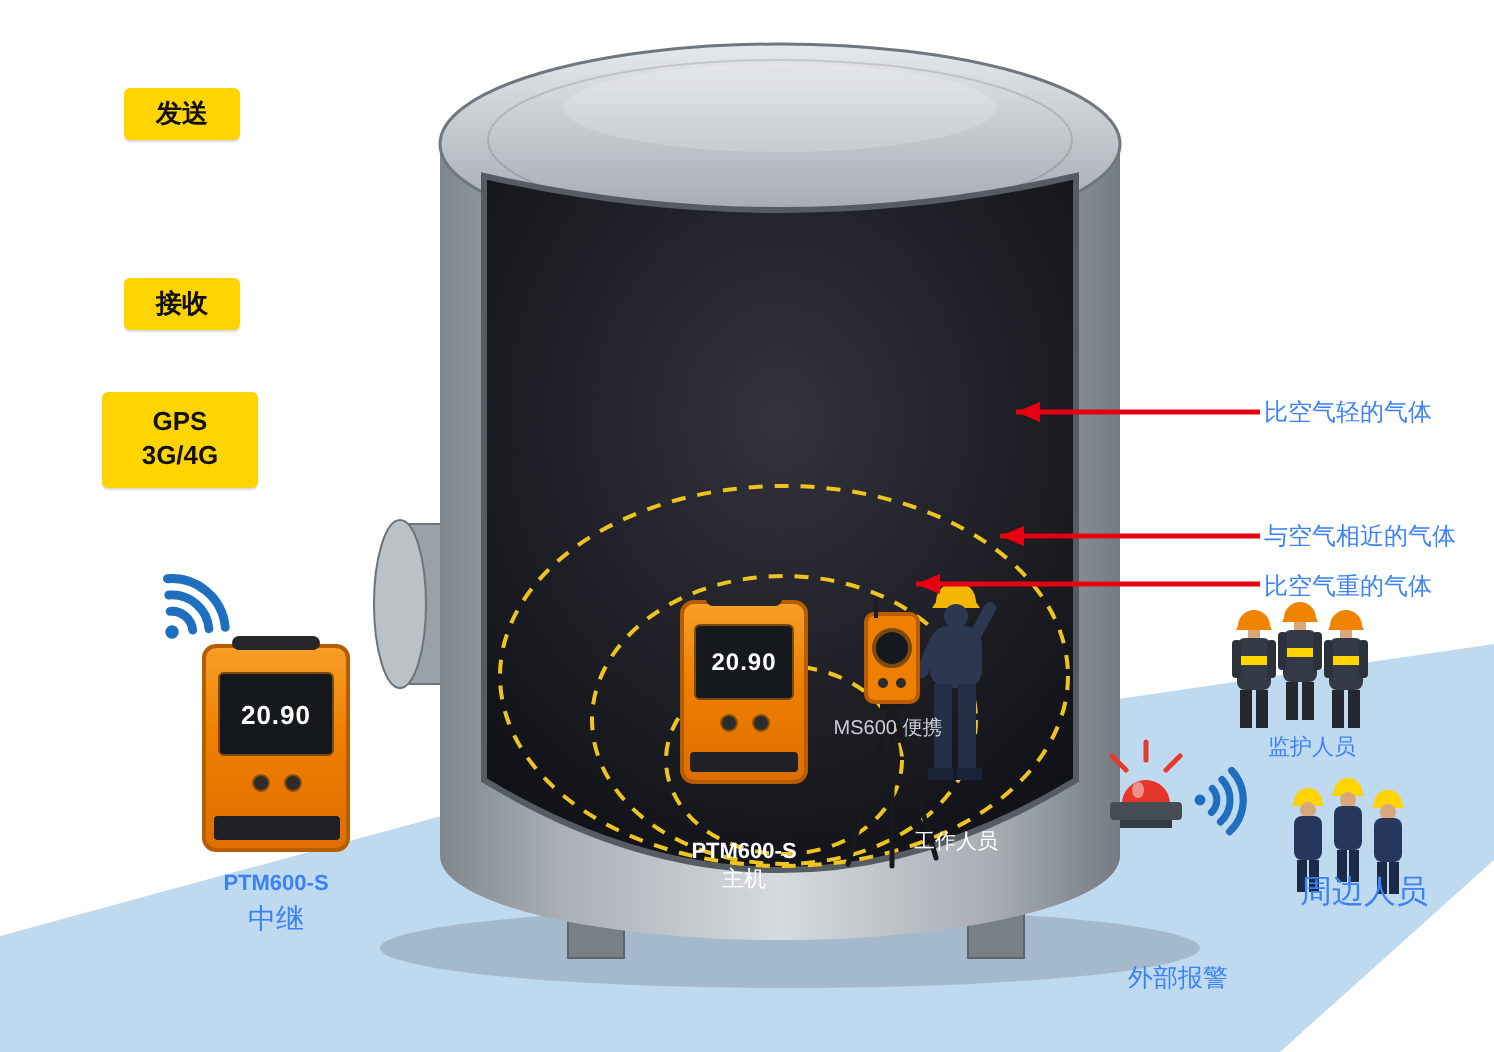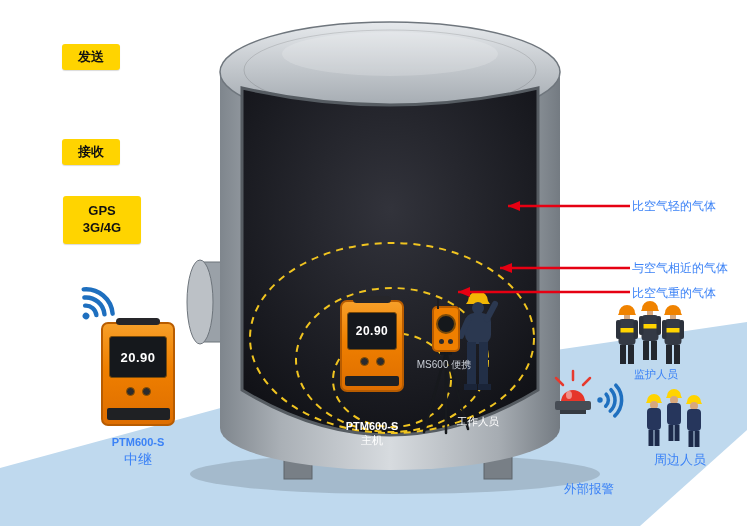--- a/index.html
+++ b/index.html
@@ -177,21 +177,21 @@
 
     <g stroke="#E60012" stroke-width="2.6">
       <line x1="630" y1="206" x2="508" y2="206" marker-end="url(#arrowhead)"></line>
       <line x1="630" y1="268" x2="500" y2="268" marker-end="url(#arrowhead)"></line>
       <line x1="630" y1="292" x2="458" y2="292" marker-end="url(#arrowhead)"></line>
     </g>
   </svg>
 
   <div class="tag" style="left:40px;top:44px;width:58px;height:26px;">发送</div>
   <div class="tag" style="left:40px;top:139px;width:58px;height:26px;">接收</div>
-  <div class="tag" style="left:41px;top:196px;width:78px;height:48px;flex-direction:column;">
+  <div class="tag" style="left:29px;top:196px;width:78px;height:48px;flex-direction:column;">
     <span>GPS</span>
     <span>3G/4G</span>
   </div>
 
 
   <div class="lbl" style="left:632px;top:199px;">比空气轻的气体</div>
   <div class="lbl" style="left:632px;top:261px;">与空气相近的气体</div>
   <div class="lbl" style="left:632px;top:286px;">比空气重的气体</div>
 
   <div class="device" style="left:101px;top:322px;width:74px;height:104px;">
@@ -225,17 +225,17 @@
   <div class="portable" style="left:432px;top:306px;width:28px;height:46px;">
     <i class="antenna"></i>
     <div class="dial"></div>
     <span class="pbtn" style="left:5px;"></span>
     <span class="pbtn" style="right:5px;"></span>
   </div>
   <div class="lbl grayish center" style="left:406px;top:358px;width:76px;font-size:10px;">MS600 便携</div>
 
   <div class="lbl white center" style="left:448px;top:390px;width:60px;font-size:10.5px;margin-top:25px;">工作人员</div>
   <div class="lbl center" style="left:624px;top:367px;width:64px;font-size:11px;">监护人员</div>
-  <div class="lbl center" style="left:650px;top:452px;width:60px;font-size:13px;">周边人员</div>
+  <div class="lbl center" style="left:650px;top:437px;width:60px;font-size:16px;">周边人员</div>
 
   <div class="lbl" style="left:564px;top:481px;font-size:12.5px;">外部报警</div>
 
 </div>
 
 </body></html>

